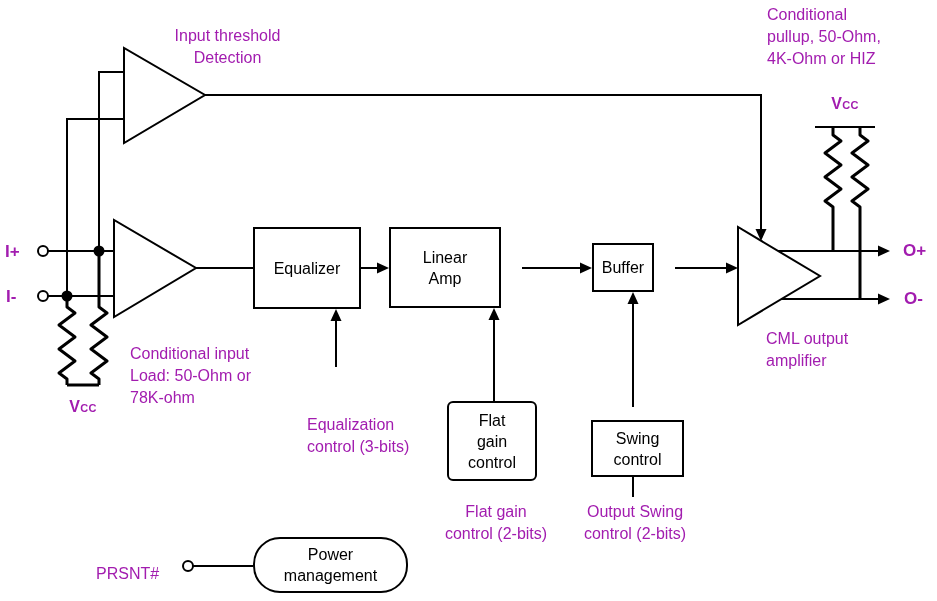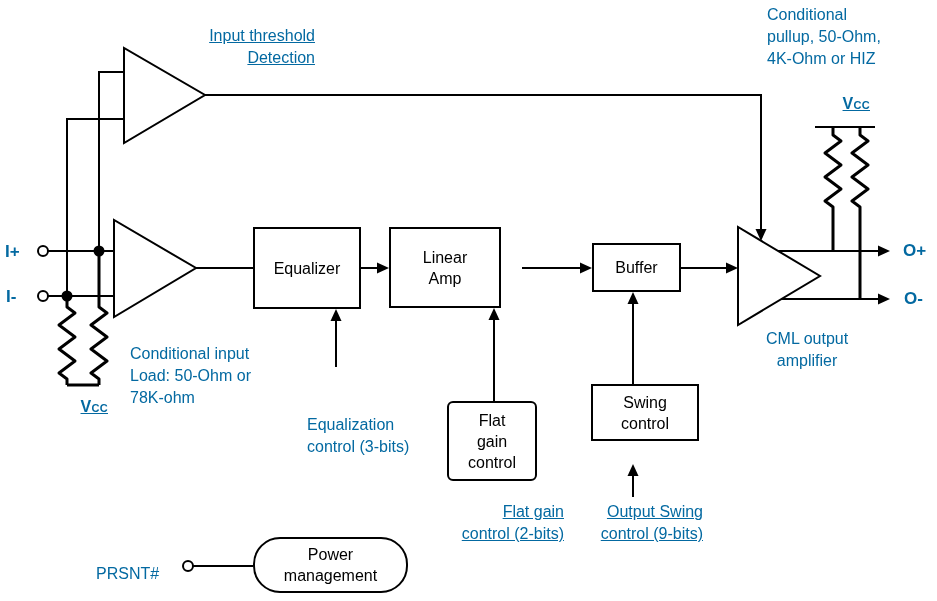--- a/index.html
+++ b/index.html
@@ -11,41 +11,41 @@
     height: 601px;
     background: #ffffff;
     overflow: hidden;
     font-size: 16px;
   }
   svg.wires { position: absolute; left: 0; top: 0; width: 937px; height: 601px; }
   .lbl {
     position: absolute;
     white-space: pre-line;
     line-height: 22px;
-    color: #0369a1;
+    color: #a21caf;
   }
-  .center { text-align: right; text-decoration: underline; }
+  .center { text-align: center; }
   .vcc { font-weight: bold; font-variant: small-caps; letter-spacing: .3px; }
   .io { font-weight: bold; font-size: 17px; }
   .block {
     position: absolute;
     border: 2px solid #000;
     background: #ffffff;
     display: flex;
     align-items: center;
     justify-content: center;
     text-align: center;
     white-space: pre-line;
     line-height: 21px;
   }
   .b-equalizer { left: 253px; top: 227px; width: 108px; height: 82px; }
   .b-linear    { left: 389px; top: 227px; width: 112px; height: 81px; }
-  .b-buffer    { left: 592px; top: 243px; width: 89px;  height: 49px; }
+  .b-buffer    { left: 592px; top: 243px; width: 62px;  height: 49px; }
   .b-flatgain  { left: 447px; top: 401px; width: 90px;  height: 80px; border-radius: 6px; }
-  .b-swing     { left: 591px; top: 384px; width: 108px;  height: 57px; }
+  .b-swing     { left: 591px; top: 420px; width: 93px;  height: 57px; }
   .b-power     { left: 253px; top: 537px; width: 155px; height: 56px; border-radius: 27px; }
 </style>
 </head>
 <body>
 
 <div class="canvas">
 
   <svg class="wires" viewBox="0 0 937 601">
     <g stroke="#000" stroke-width="2" fill="none">
 
@@ -139,23 +139,23 @@
 Load: 50-Ohm or
 78K-ohm</div>
 
   <div class="lbl" style="left:307px; top:366px;margin-top:48px;">Equalization
 control (3-bits)</div>
 
   <div class="lbl center" style="left:428px; top:501px; width:136px;">Flat gain
 control (2-bits)</div>
 
   <div class="lbl center" style="left:567px; top:501px; width:136px;">Output Swing
-control (9-bits)</div>
+control (2-bits)</div>
 
-  <div class="lbl" style="left:766px; top:328px;text-align:center;">CML output
+  <div class="lbl" style="left:766px; top:328px;">CML output
 amplifier</div>
 
   <div class="lbl vcc center" style="left:820px; top:93px; width:50px;">Vcc</div>
 
   <div class="lbl io" style="left:903px; top:240px;">O+</div>
 
   <div class="lbl io" style="left:904px; top:288px;">O-</div>
 
   <div class="lbl" style="left:96px; top:555px;margin-top:8px;">PRSNT#</div>
 

